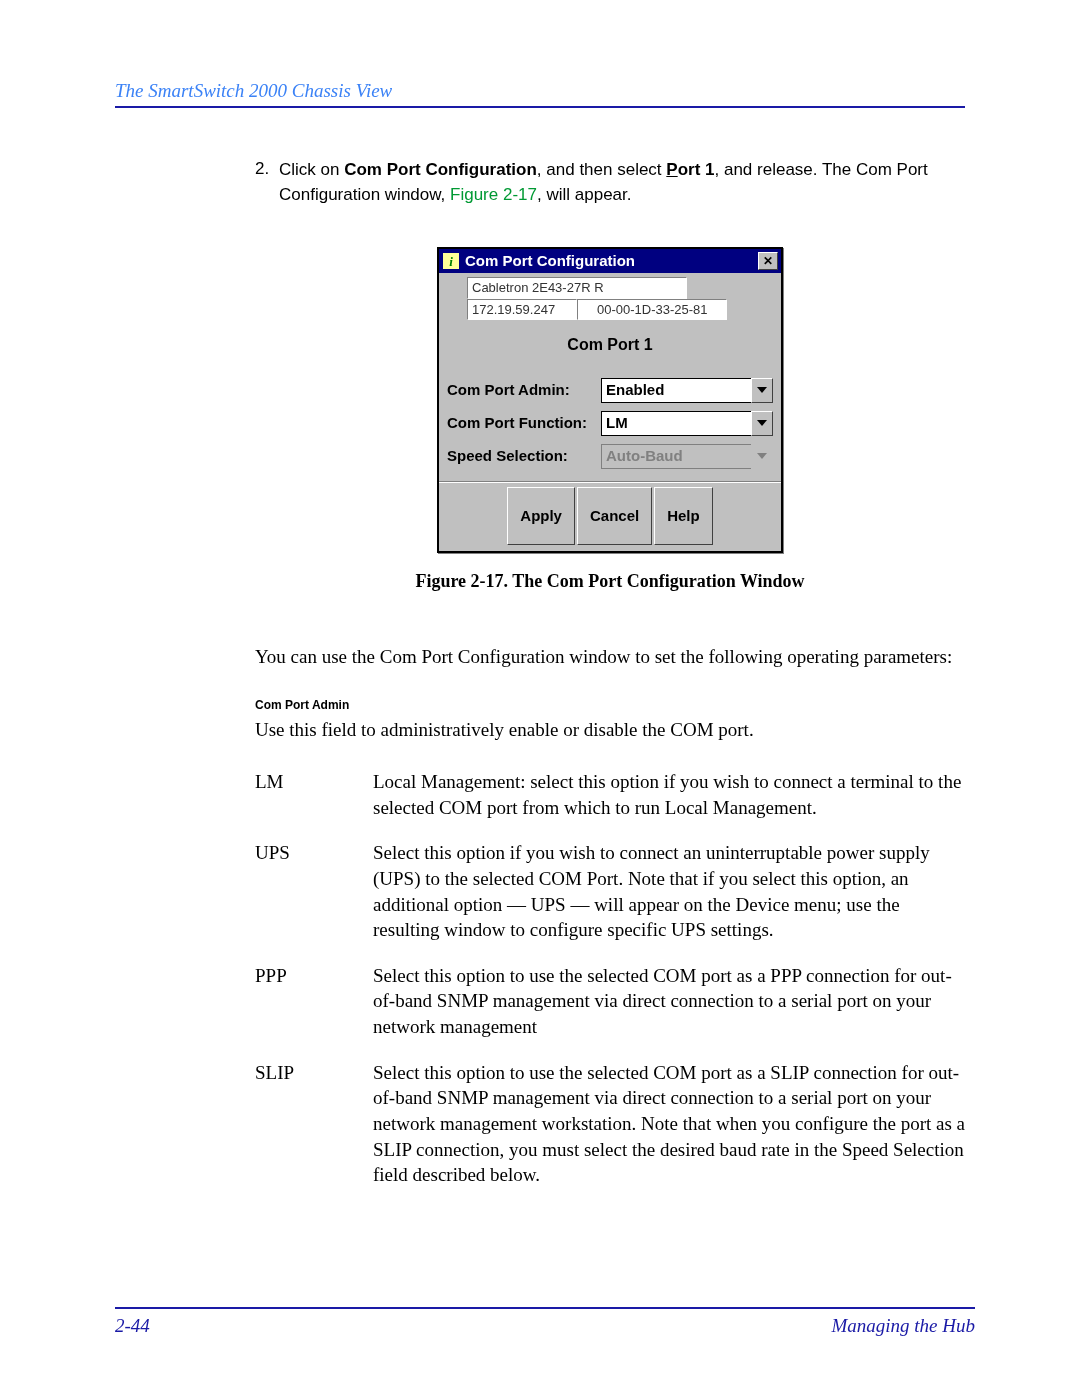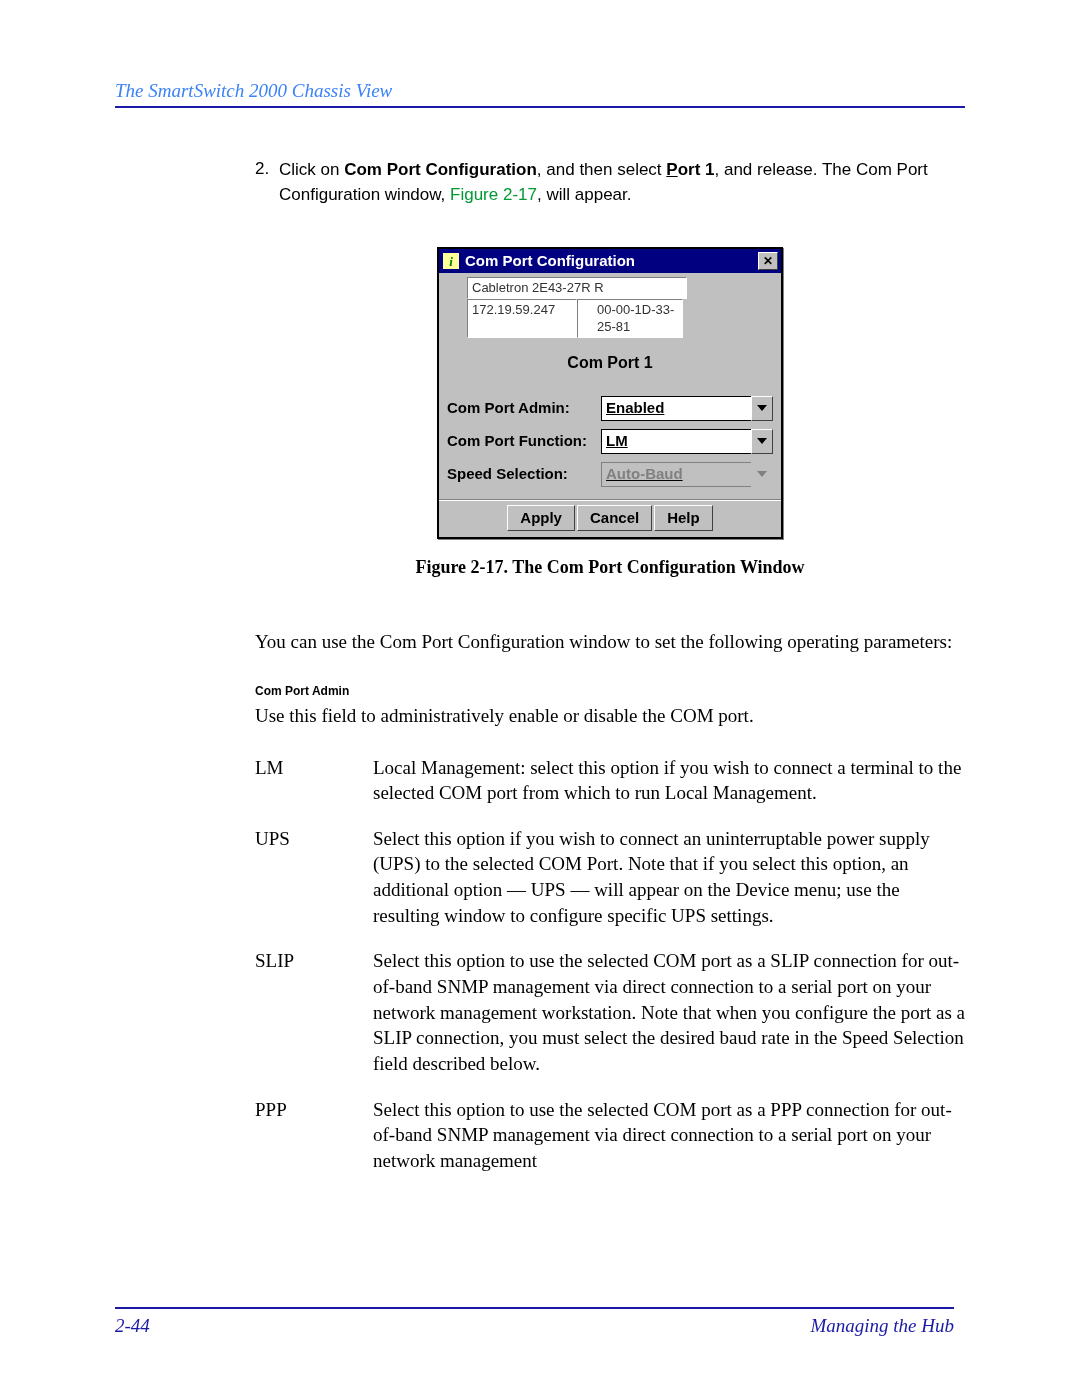--- a/index.html
+++ b/index.html
@@ -104,21 +104,21 @@
     border-bottom-color: #fff;
     background: #fff;
     font-size: 13px;
     padding: 1px 4px;
     width: 220px;
     box-sizing: border-box;
     color: #333;
   }
   .info-row {
     display: flex;
-    width: 216px;
+    width: 260px;
   }
   .info-cell {
     border: 1px solid #808080;
     border-right-color: #fff;
     border-bottom-color: #fff;
     background: #fff;
     font-size: 13px;
     padding: 1px 4px;
     box-sizing: border-box;
     color: #333;
@@ -143,21 +143,20 @@
   }
   .form-label {
     font-weight: bold;
     font-size: 15px;
     width: 154px;
   }
   .combo {
     flex: 1;
     display: flex;
     height: 25px;
-    text-decoration: underline;
   }
   .combo-input {
     flex: 1;
     background: #fff;
     border: 1px solid #000;
     border-right: none;
     font-weight: bold;
     font-size: 15px;
     padding: 2px 4px;
     box-sizing: border-box;
@@ -199,21 +198,21 @@
     justify-content: center;
     gap: 0;
   }
   .btn3d {
     background: #c0c0c0;
     border: 1px solid #fff;
     border-right-color: #404040;
     border-bottom-color: #404040;
     font-weight: bold;
     font-size: 15px;
-    padding: 2px 12px;
+    padding: 18px 12px;
     margin: 0 1px;
     font-family: Arial, sans-serif;
   }
   .fig-cap {
     margin-top: 16px;
     font-size: 18px;
     font-weight: bold;
   }
 
   .para { margin-bottom: 28px; }
@@ -232,21 +231,21 @@
   table.def td {
     vertical-align: top;
     padding: 0 0 20px 0;
     font-size: 19px;
     line-height: 1.35;
   }
   table.def td.term { width: 110px; padding-right: 8px; }
 
   .footer {
     position: absolute;
-    left: 115px; right: 126px;
+    left: 115px; right: 105px;
     bottom: 60px;
     border-top: 2px solid #1a1aa6;
     padding-top: 6px;
     display: flex;
     justify-content: space-between;
     color: #1a1aa6;
     font-style: italic;
     font-size: 19px;
   }
 </style>
@@ -338,26 +337,26 @@
       <tbody>
           <tr>
         <td class="term">LM</td>
         <td>Local Management: select this option if you wish to connect a terminal to the selected COM port from which to run Local Management.</td>
       </tr>
       <tr>
         <td class="term">UPS</td>
         <td>Select this option if you wish to connect an uninterruptable power supply (UPS) to the selected COM Port. Note that if you select this option, an additional option — UPS — will appear on the Device menu; use the resulting window to configure specific UPS settings.</td>
       </tr>
       <tr>
+        <td class="term">PPP</td>
+        <td>Select this option to use the selected COM port as a PPP connection for out-of-band SNMP management via direct connection to a serial port on your network management</td>
+      </tr>
+      <tr>
         <td class="term">SLIP</td>
         <td>Select this option to use the selected COM port as a SLIP connection for out-of-band SNMP management via direct connection to a serial port on your network management workstation. Note that when you configure the port as a SLIP connection, you must select the desired baud rate in the Speed Selection field described below.</td>
-      </tr>
-      <tr>
-        <td class="term">PPP</td>
-        <td>Select this option to use the selected COM port as a PPP connection for out-of-band SNMP management via direct connection to a serial port on your network management</td>
       </tr>
     </tbody>
       </table>
 
   </div>
 
   <div class="footer">
     <span>2-44</span>
     <span>Managing the Hub</span>
   </div>

